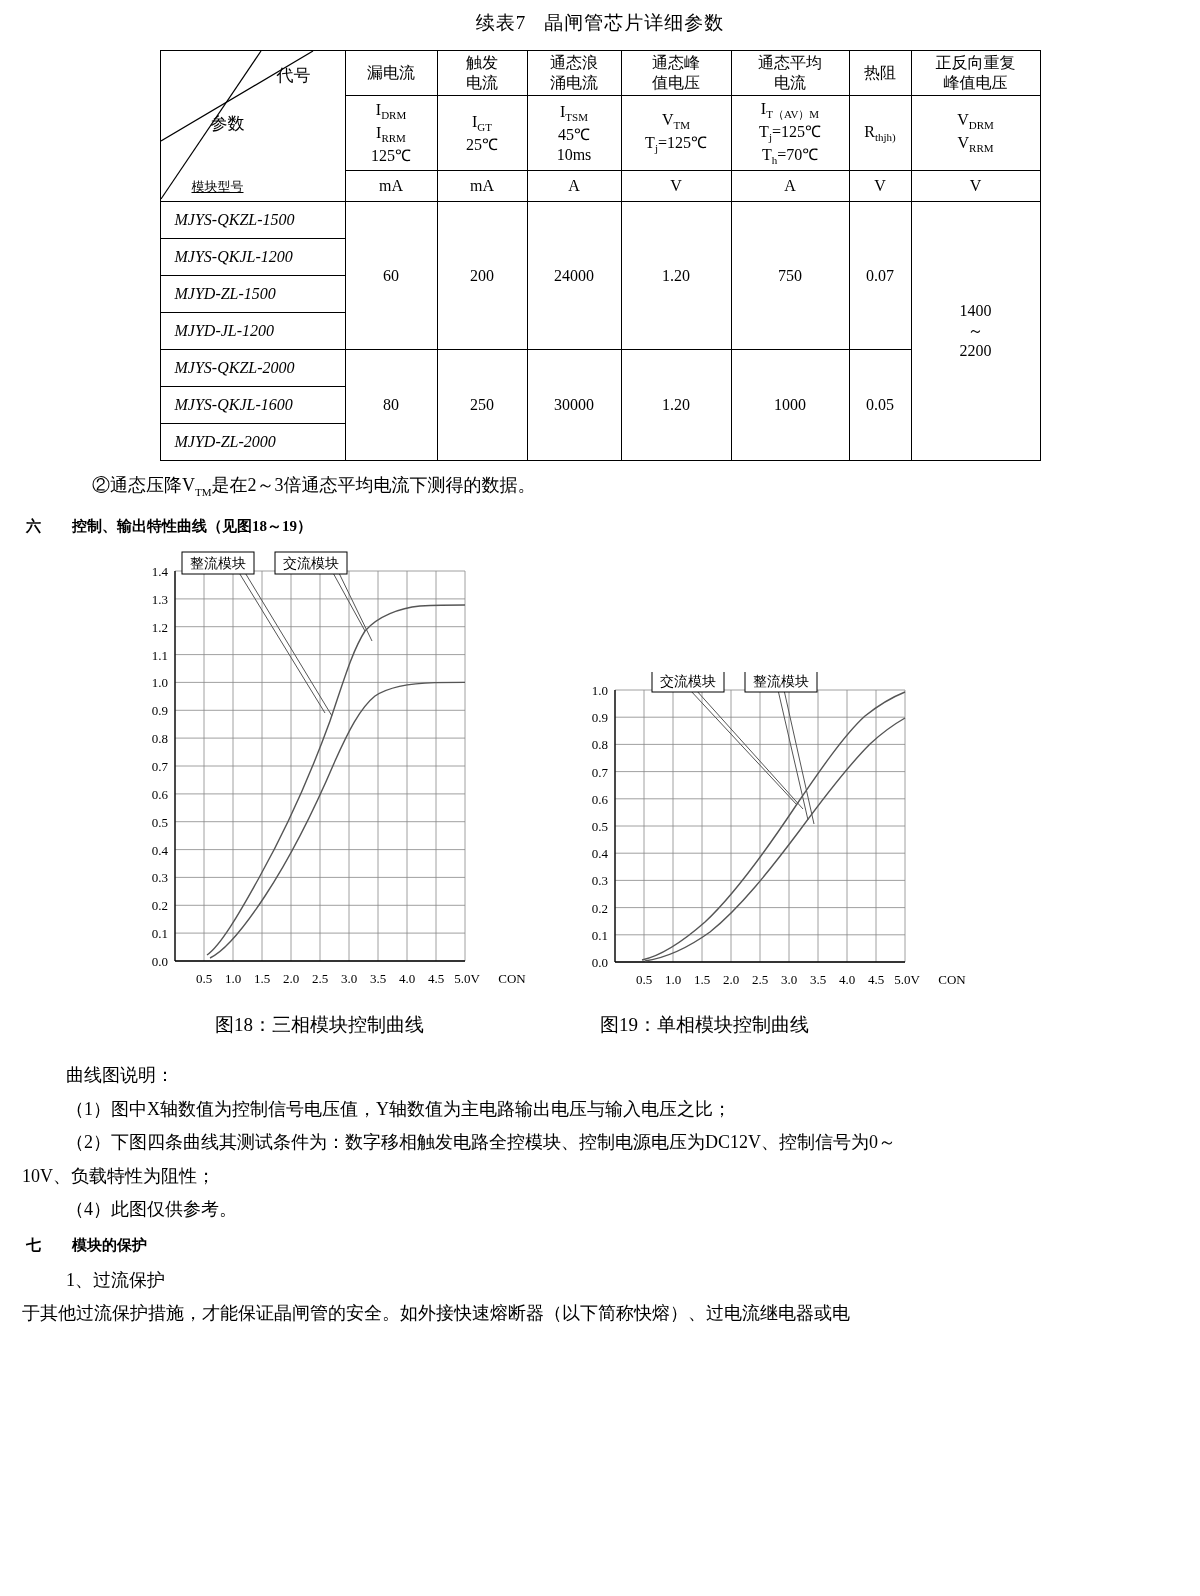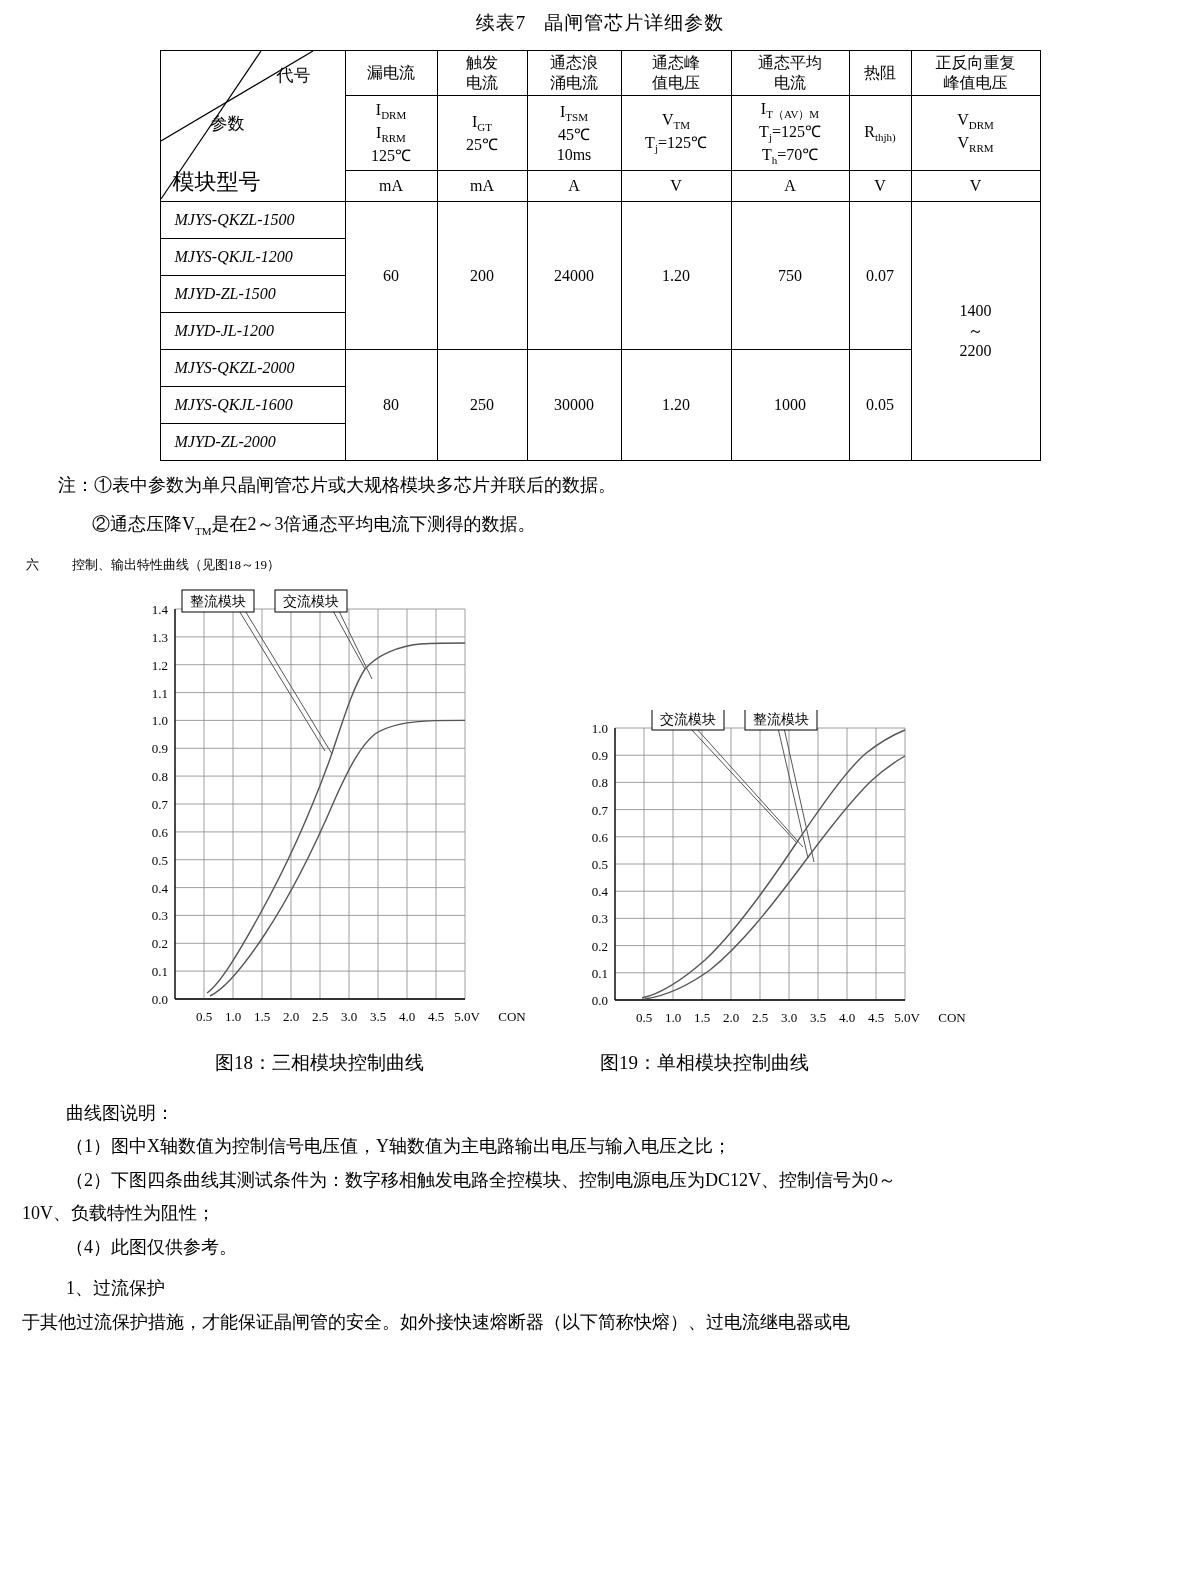--- a/index.html
+++ b/index.html
@@ -30,39 +30,39 @@
     border:1px solid #000;
     text-align:center;
     vertical-align:middle;
     font-size:16px;
     padding:2px 1px;
     line-height:1.25;
   }
   .hdr-corner{position:relative;height:150px;padding:0!important;}
   .hdr-corner .daihao{position:absolute;right:34px;top:14px;font-size:17px;}
   .hdr-corner .canshu{position:absolute;left:50px;top:62px;font-size:17px;}
-  .hdr-corner .xinghao{position:absolute;left:12px;bottom:6px;font-size:22px;}
+  .hdr-corner .xinghao{position:absolute;left:31px;bottom:6px;font-size:13px;text-decoration:underline;}
   .hdr-corner svg{position:absolute;left:0;top:0;}
   .two-line{line-height:1.25;}
   .sub{font-size:11px;vertical-align:sub;}
   .unitrow td{height:26px;font-size:16px;}
   .model{text-align:left!important;padding-left:14px!important;height:32px;font-size:16px;font-style:italic;}
   .hdr-small{font-size:15px;}
   .vrange{line-height:1.5;font-size:16px;}
 
   
   .note{
     font-size:18px;margin:10px 0 0 0;
     padding-left:58px;line-height:1.6;
   }
   .note2{padding-left:92px;}
 
   
   .sect{
-    font-size:13px;margin:16px 0 0 26px;
+    font-size:15px;margin:16px 0 0 26px;font-weight:bold;
   }
   .sect .num{display:inline-block;width:46px;}
 
   
   .charts{position:relative;height:500px;margin-top:6px;}
   .chart{position:absolute;}
   .chart svg{display:block;}
   .cap{
     position:absolute;font-size:19px;
   }
@@ -169,21 +169,20 @@
       </tr>
       <tr>
         <td class="model">MJYS-QKJL-1600</td>
       </tr>
       <tr>
         <td class="model">MJYD-ZL-2000</td>
       </tr>
     </tbody>
   </table>
 
-  <div class="note">注：①表中参数为单只晶闸管芯片或大规格模块多芯片并联后的数据。</div>
   <div class="note note2">
     <span>②通态压降V</span><span class="sub">TM</span><span>是在2～3倍通态平均电流下测得的数据。</span>
   </div>
 
   <div class="sect">
     <span class="num">六</span><span>控制、输出特性曲线（见图18～19）</span>
   </div>
 
   <div class="charts">
 
@@ -346,16 +345,19 @@
     <div class="cap" style="left:215px;top:470px;">图18：三相模块控制曲线</div>
     <div class="cap" style="left:600px;top:470px;">图19：单相模块控制曲线</div>
   </div>
 
   <div class="para noind" style="margin-top:18px;">曲线图说明：</div>
   <div class="para noind tight">（1）图中X轴数值为控制信号电压值，Y轴数值为主电路输出电压与输入电压之比；</div>
   <div class="para noind tight">（2）下图四条曲线其测试条件为：数字移相触发电路全控模块、控制电源电压为DC12V、控制信号为0～</div>
   <div class="para full tight">10V、负载特性为阻性；</div>
   <div class="para noind tight">（4）此图仅供参考。</div>
 
+  <div class="sect" style="margin-top:10px;">
+    <span class="num">七</span><span>模块的保护</span>
+  </div>
   <div class="para noind" style="margin-top:10px;">1、过流保护</div>
   <div class="para full tight">于其他过流保护措施，才能保证晶闸管的安全。如外接快速熔断器（以下简称快熔）、过电流继电器或电</div>
 
 </div>
 
 </body></html>

